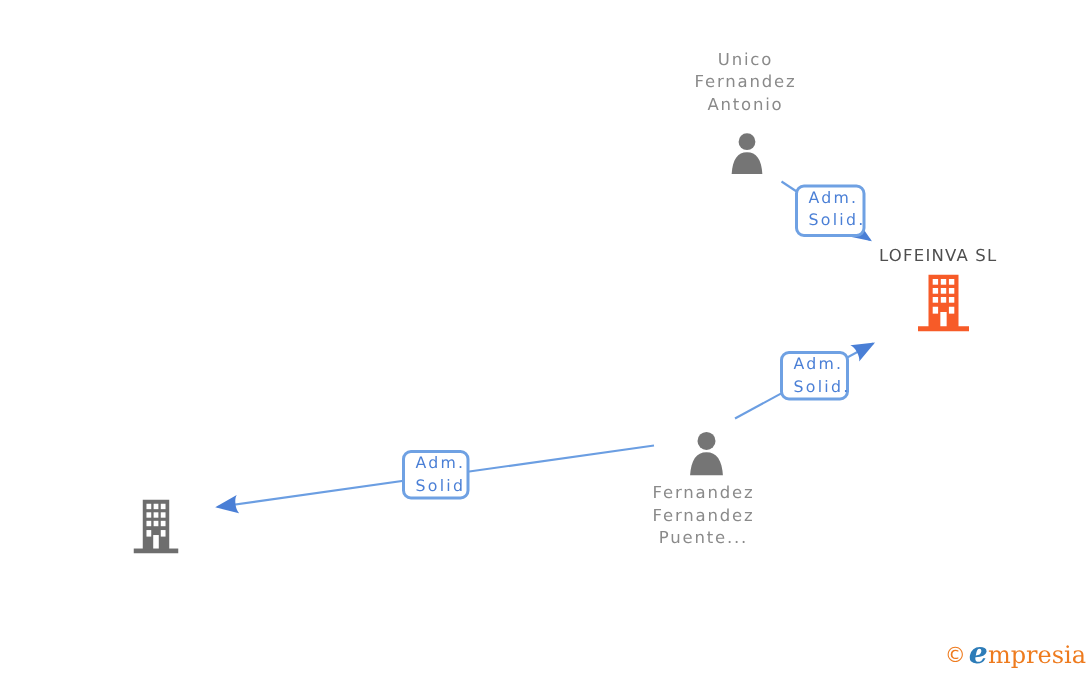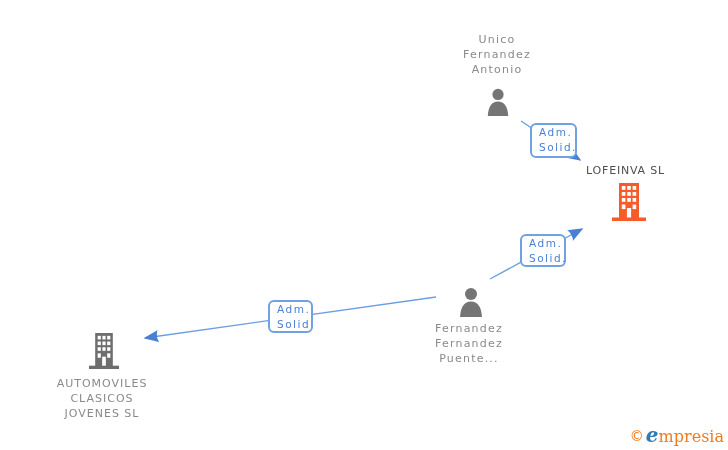--- a/index.html
+++ b/index.html
@@ -186,23 +186,18 @@
           <rect x="20.6" y="9" width="3.6" height="3.8"></rect>
         <rect x="9.8" y="15" width="3.6" height="3.8"></rect>
           <rect x="15.2" y="15" width="3.6" height="3.8"></rect>
           <rect x="20.6" y="15" width="3.6" height="3.8"></rect>
         <rect x="9.8" y="21.5" width="3.6" height="4.6"></rect>
           <rect x="20.6" y="21.5" width="3.6" height="4.6"></rect>
         <rect x="14.9" y="25" width="4.2" height="9.5"></rect>
       </g>
     </svg>
   </div>
-  <div class="name-label company-name-plain" style="left:32px; top:376px; width:140px;">
-    <div>AUTOMOVILES</div>
-    <div>CLASICOS</div>
-    <div>JOVENES SL</div>
-  </div>
 
   <div class="footer-logo">
     <span class="copyright-sym">©</span><span class="brand-initial">e</span><span class="brand-rest">mpresia</span>
   </div>
 
 </div>
 
 </body></html>

